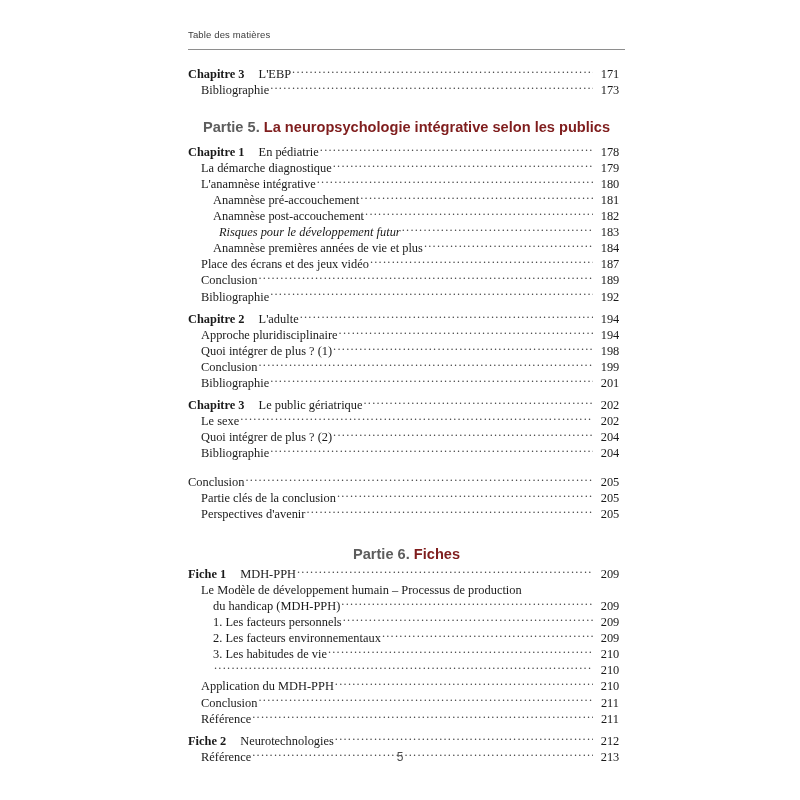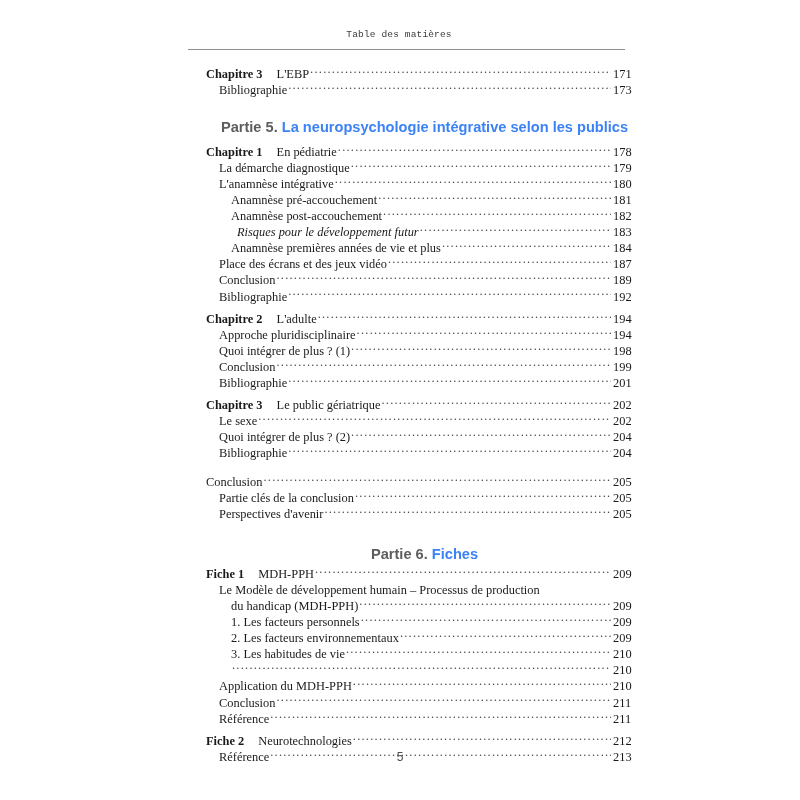--- a/index.html
+++ b/index.html
@@ -16,39 +16,39 @@
     font-family: "Liberation Serif", "DejaVu Serif", serif;
     color: #1a1a1a;
   }
 
   
   .running-head {
     position: absolute;
     left: 188px;
     right: 190px;
     top: 29px;
-    text-align: center;
-    font-family: Liberation Mono, monospace;
+    text-align: left;
+    font-family: Liberation Sans, sans-serif;
     font-size: 9.5px;
     color: #3b3b3b;
     letter-spacing: 0.15px;
   }
   .head-rule {
     position: absolute;
     left: 188px;
     width: 437px;
     top: 49px;
     height: 1px;
     background: #8e8e8e;
   }
 
   
   .toc {
     position: absolute;
-    left: 206px;
+    left: 188px;
     top: 66px;
     width: 437px;
   }
 
   .row {
     display: flex;
     align-items: baseline;
     font-size: 12.4px;
     line-height: 16.05px;
     white-space: nowrap;
@@ -71,21 +71,21 @@
     position: absolute;
     left: 0;
     bottom: 1px;
     font-size: 12.4px;
     letter-spacing: 1.25px;
     color: #4a4a4a;
     white-space: nowrap;
   }
   .row .pageno {
     flex: 0 0 30px;
-    text-align: left;
+    text-align: center;
     font-size: 12.4px;
     color: #1a1a1a;
   }
 
   
   .lvl-chap   { padding-left: 0px; }
   .lvl-1      { padding-left: 13px; }
   .lvl-2      { padding-left: 25px; }
   .lvl-3      { padding-left: 31px; }
   .lvl-cont   { padding-left: 25px; }
@@ -113,21 +113,21 @@
     margin: 0;
     padding: 0;
     white-space: nowrap;
   }
   .part-heading .part-num {
     font-weight: bold;
     color: #5d5d5d;
   }
   .part-heading .part-title {
     font-weight: bold;
-    color: #3b82f6;
+    color: #7f1d1d;
   }
   .part-block-5 { margin-top: 21px; margin-bottom: 9px; }
   .part-block-6 { margin-top: 24px; margin-bottom: 4px; }
 
   
   .folio {
     position: absolute;
     left: 0;
     right: 0;
     top: 750px;

